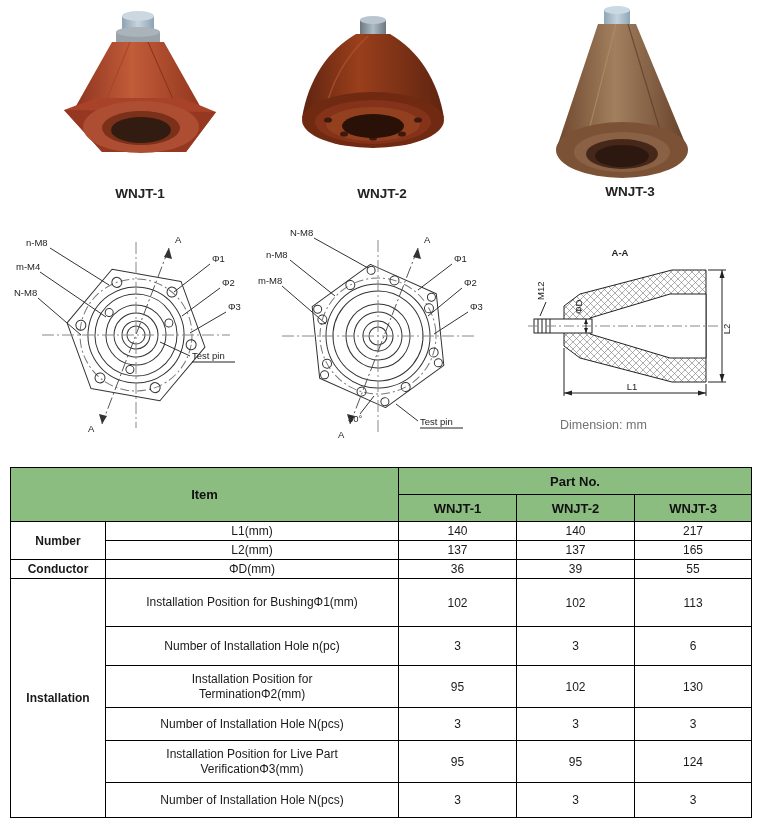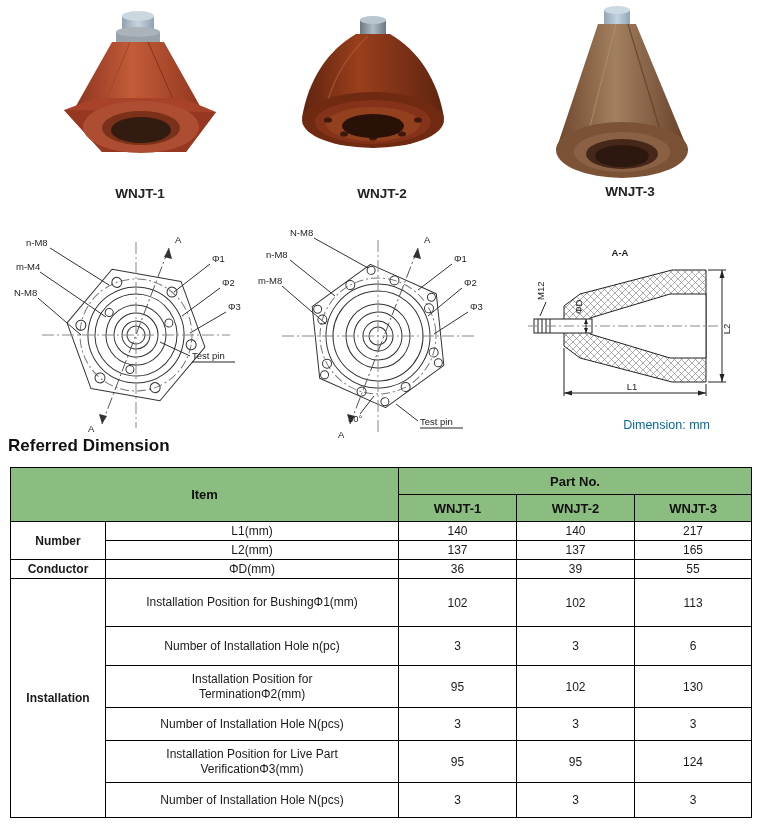--- a/index.html
+++ b/index.html
@@ -13,21 +13,21 @@
   #product-2 { left: 272px; top: 6px; }
   #product-3 { left: 520px; top: 2px; }
   #product-3 .product-label { margin-top: 0px; }
 
   .drawing { position: absolute; }
   #drawing-1 { left: 14px; top: 230px; }
   #drawing-2 { left: 256px; top: 224px; }
   #drawing-3 { left: 524px; top: 244px; }
 
   .dim-note { position: absolute; left: 560px; top: 418px; width: 150px;
-    text-align: right; font-size: 12.5px; color: #0369a1; }
+    font-size: 12.5px; color: #737373; }
 
   .section-title { position: absolute; left: 8px; top: 436px; font-size: 17px;
     font-weight: bold; color: #111; }
 
   table.spec { position: absolute; left: 10px; top: 467px; width: 741px;
     border-collapse: collapse; table-layout: fixed; }
   table.spec th, table.spec td { border: 1px solid #000; font-size: 12px;
     text-align: center; vertical-align: middle; padding: 1px 4px; }
   table.spec th { background: #8cbd80; font-weight: bold; font-size: 13px; color: #111; }
   td.group { font-weight: bold; }
@@ -276,21 +276,20 @@
       <text class="lbl" x="96" y="12" text-anchor="middle" style="font-weight:bold">A-A</text>
       <text class="lbl" x="20" y="56" transform="rotate(-90 20 56)">M12</text>
       <text class="lbl" x="58" y="70" transform="rotate(-90 58 70)">ΦD</text>
       <text class="lbl" x="108" y="146" text-anchor="middle">L1</text>
       <text class="lbl" x="206" y="85" transform="rotate(-90 206 85)" text-anchor="middle">L2</text>
     </svg>
   </div>
 
   <div class="dim-note">Dimension: mm</div>
 
-  <h2 class="section-title">Referred Dimension</h2>
 
   <table class="spec">
     <colgroup>
       <col style="width:95px">
         <col style="width:293px">
       <col style="width:118px">
         <col style="width:118px">
         <col style="width:117px">
     </colgroup>
     <thead>

